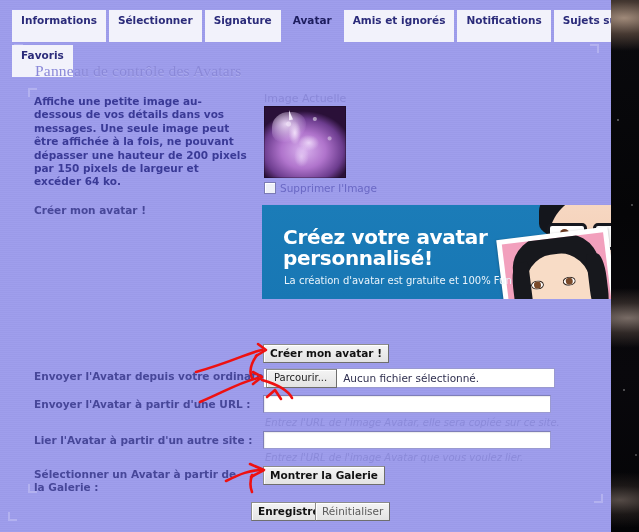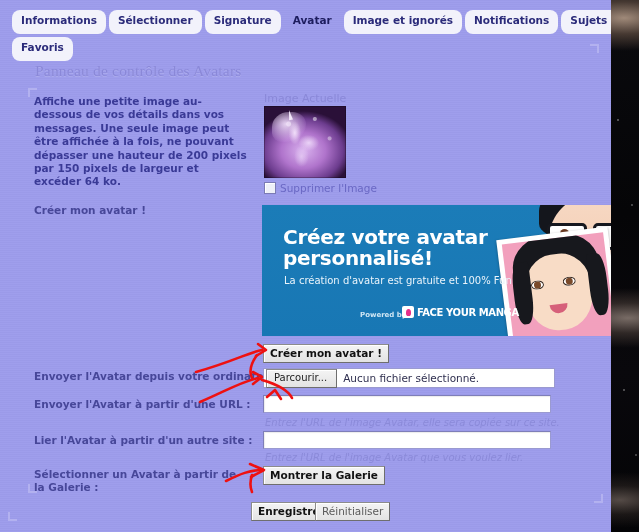--- a/index.html
+++ b/index.html
@@ -51,24 +51,23 @@
   .cmark.tr{border-right:2px solid #c6c4f5;border-top:2px solid #c6c4f5;}
   .cmark.bl{border-left:2px solid #c6c4f5;border-bottom:2px solid #c6c4f5;}
   .cmark.br{border-right:2px solid #c6c4f5;border-bottom:2px solid #c6c4f5;}
 
   
   .tabbar{position:absolute;left:12px;top:10px;width:584px;}
   .tabrow{display:flex;gap:3px;margin-bottom:3px;}
   .tab{
     background:#f2f2fb;color:#2b2b7a;
     font-size:10.5px;font-weight:bold;
-    padding:4px 9px 8px 9px;line-height:12px;
+    padding:4px 9px 16px 9px;line-height:12px;
     white-space:nowrap;cursor:pointer;
     box-shadow:0 0 0 0 transparent;
-    border-radius:8px;
   }
   .tab.active{background:transparent;color:#1d1d5e;}
 
   
   .ptitle{
     position:absolute;left:35px;top:62px;
     font-size:15.5px;color:#8a88d8;letter-spacing:.2px;
     text-shadow:0 1px 0 rgba(255,255,255,.18);
     font-family:Liberation Serif, serif;
   }
@@ -114,21 +113,21 @@
     position:absolute;left:24px;top:4px;width:0;height:0;
     border-left:2px solid transparent;border-right:2px solid transparent;
     border-bottom:10px solid rgba(250,240,255,.9);transform:rotate(-12deg);
   }
   .chkrow{position:absolute;left:264px;top:182px;display:flex;align-items:center;gap:4px;}
   .chkbox{width:10px;height:10px;background:#eef0f8;border:1px solid #7b7bb5;box-shadow:inset 1px 1px 0 #fff;}
   .chklbl{font-size:10.5px;color:#6a68c4;}
 
   
   .banner{
-    position:absolute;left:262px;top:205px;width:377px;height:131px;
+    position:absolute;left:262px;top:205px;width:377px;height:94px;
     background:linear-gradient(180deg,#1b7cb8 0%,#1877b4 100%);
     overflow:hidden;
   }
   .banner .btitle{
     position:absolute;left:21px;top:22px;width:220px;
     color:#fff;font-size:20px;font-weight:bold;line-height:21px;letter-spacing:-.3px;
   }
   .banner .bsub{
     position:absolute;left:22px;top:70px;color:#eaf4fb;font-size:10px;
   }
@@ -224,21 +223,21 @@
     <div class="cmark bl" style="left:28px;top:484px;"></div>
     <div class="cmark br" style="left:594px;top:494px;"></div>
     <div class="cmark bl" style="left:8px;top:512px;"></div>
 
     <div class="tabbar">
       <div class="tabrow">
         <div class="tab">Informations</div>
         <div class="tab">Sélectionner</div>
         <div class="tab">Signature</div>
         <div class="tab active">Avatar</div>
-        <div class="tab">Image et ignorés</div>
+        <div class="tab">Amis et ignorés</div>
         <div class="tab">Notifications</div>
         <div class="tab">Sujets surveillés</div>
       </div>
       <div class="tabrow">
         <div class="tab">Favoris</div>
       </div>
     </div>
 
     <div class="ptitle">Panneau de contrôle des Avatars</div>
     <div class="blurb">Affiche une petite image au-dessous de vos détails dans vos messages. Une seule image peut être affichée à la fois, ne pouvant dépasser une hauteur de 200 pixels par 150 pixels de largeur et excéder 64 ko.</div>

